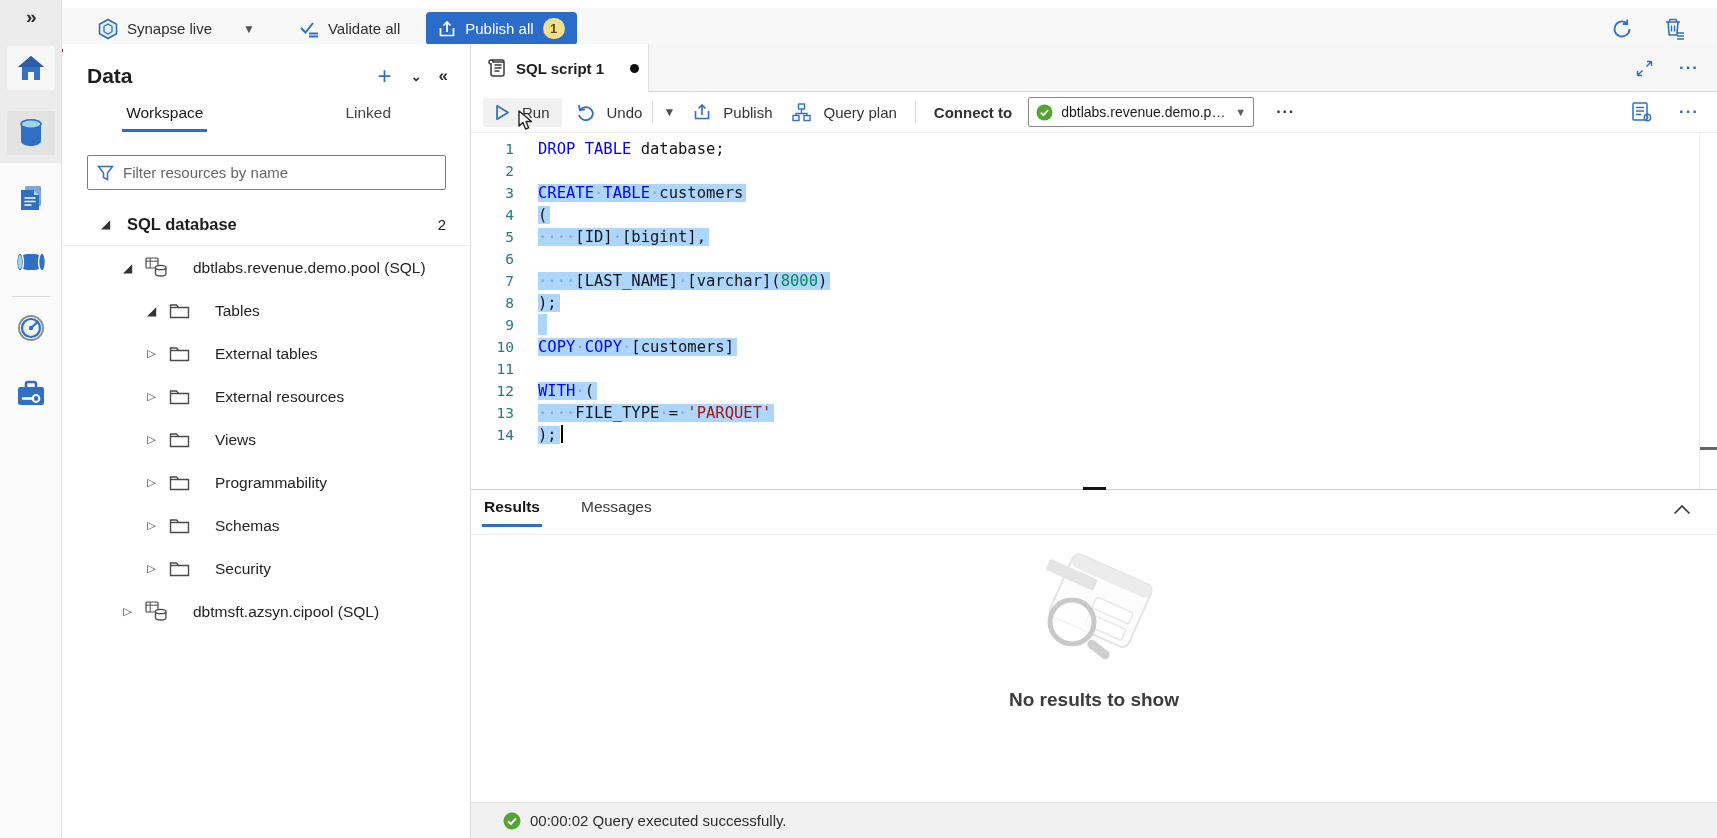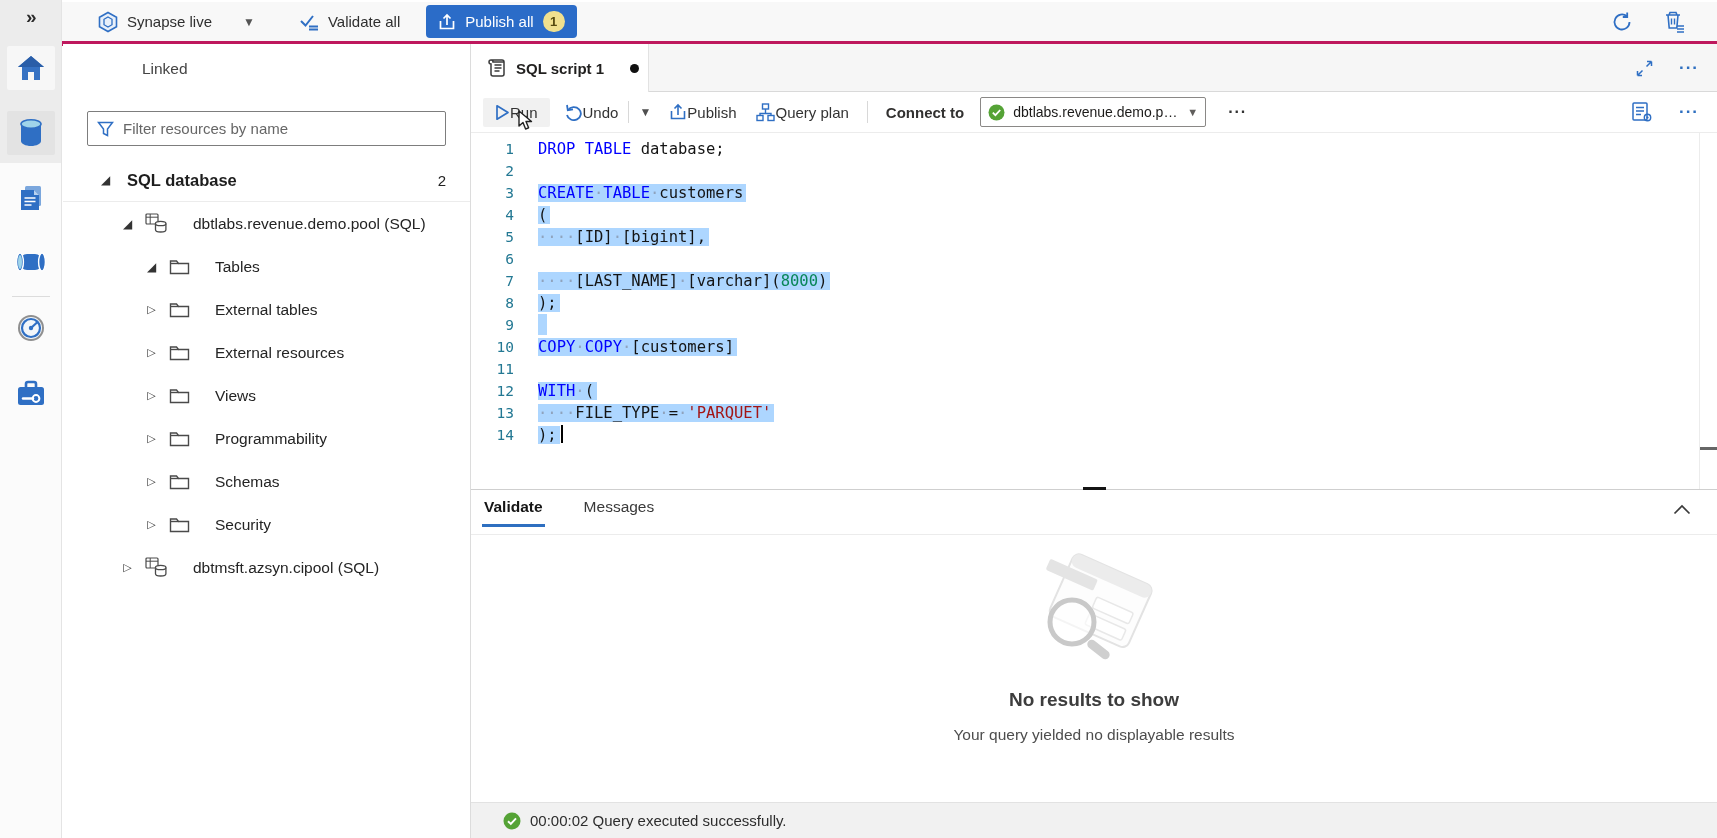--- a/index.html
+++ b/index.html
@@ -16,22 +16,22 @@
           background:#fbfbfb; border-right:1px solid #e4e4e4; z-index:5; }
   .rail-top-shade { position:absolute; left:0; top:0; width:61px; height:163px; background:#ececec; }
   .rail-btn { position:absolute; left:7px; width:48px; height:44px;
               display:flex; align-items:center; justify-content:center; border-radius:2px; }
   .rail-btn.tile-light { background:#f7f7f7; }
   .rail-btn.selected  { background:#e3e3e3; }
   .rail-expand { position:absolute; left:26px; top:6px; font-size:19px; font-weight:bold; color:#2b2b2b; cursor:default; }
   .rail-divider { position:absolute; left:12px; top:296px; width:38px; height:1px; background:#dcdcdc; }
 
   
-  .topbar { position:absolute; left:62px; top:2px; width:1655px; height:44px;
-            background:#f8f8f8; border-bottom:5px solid #be185d;
+  .topbar { position:absolute; left:62px; top:8px; width:1655px; height:44px;
+            background:#f8f8f8; border-bottom:3px solid #be185d;
             display:flex; align-items:center; font-size:15px; color:#2f2f2f; }
   .mode-btn { display:flex; align-items:center; gap:9px; margin-left:36px; }
   .chev { color:#555; font-size:12px; }
   .validate-btn { display:flex; align-items:center; gap:8px; margin-left:44px; }
   .publishall-btn { display:flex; align-items:center; gap:9px; margin-left:26px;
                     height:33px; padding:0 12px 0 12px; border-radius:4px;
                     background:#2b6cc8; color:#fff; font-size:15px; }
   .publish-badge { min-width:22px; height:21px; padding:0 5px; border-radius:11px;
                    background:#f0e08e; color:#55490f; font-size:13px; font-weight:bold;
                    display:flex; align-items:center; justify-content:center; }
@@ -72,21 +72,21 @@
   .tabbar { position:relative; height:48px; background:#f6f6f6; border-bottom:1px solid #d9d9d9; }
   .doc-tab { position:absolute; left:0; top:0; width:178px; height:48px; background:#fff;
              border-right:1px solid #e2e2e2; display:flex; align-items:center; padding-left:16px; }
   .doc-tab-title { margin-left:10px; font-size:15px; font-weight:bold; color:#201f1e; }
   .dirty-dot { width:9px; height:9px; border-radius:50%; background:#111; margin-left:26px; }
   .tabbar-right { position:absolute; right:18px; top:0; height:48px; display:flex; align-items:center; gap:26px; }
   .blue-ellipsis { color:#2e6fc0; font-size:17px; font-weight:bold; letter-spacing:1px; }
 
   .toolbar { height:41px; background:#fff; border-bottom:1px solid #ececec;
              display:flex; align-items:center; font-size:15px; color:#333; }
-  .tbtn { display:flex; align-items:center; gap:0; }
+  .tbtn { display:flex; align-items:center; gap:12px; }
   .run-btn { margin-left:12px; background:#f1f1f1; border-radius:2px; padding:6px 12px; }
   .undo-btn { margin-left:14px; }
   .tb-sep { width:1px; height:22px; background:#d8d8d8; margin:0 10px; }
   .tb-chev { color:#4f4f4f; font-size:12px; }
   .publish-btn { margin-left:18px; }
   .qplan-btn { margin-left:20px; }
   .connect-label { font-weight:bold; color:#323130; margin:0 16px 0 18px; }
   .pool-dd { width:226px; height:30px; border:1px solid #8a8886; border-radius:2px; background:#fff;
              display:flex; align-items:center; padding:0 7px; gap:8px; }
   .pool-name { font-size:14px; color:#1b1a19; white-space:nowrap; overflow:hidden; text-overflow:ellipsis; flex:1; }
@@ -255,22 +255,33 @@
   <span class="topbar-icon">
     <svg width="24" height="23" viewBox="0 0 24 23">
       <path d="M3 5 h14 M6 5 l1-2.5 h6 l1 2.5 M5 5 l1.2 13 h7.6 L15 5" fill="none" stroke="#2f6fc4" stroke-width="1.6"></path>
       <path d="M8.5 8.5 v6 M11.5 8.5 v6" stroke="#2f6fc4" stroke-width="1.4"></path>
       <path d="M14 16 h7 M14 19 h7 M14 22 h7" stroke="#2f6fc4" stroke-width="1.6"></path>
     </svg>
   </span>
 </div>
 
 <div class="datapanel">
+  <div class="dp-header">
+    <span class="dp-title">Data</span>
+    <span class="dp-header-icons">
+      <span class="plus-glyph">+</span>
+      <span class="dbl-chev">⌄<br style="line-height:2px"></span>
+      <span class="dbl-chev" style="font-size:17px;">«</span>
+    </span>
+  </div>
 
   <div class="dp-tabs">
+    <div class="dp-tab active">
+      <span class="tab-label">Workspace</span>
+    </div>
     <div class="dp-tab">
       <span class="tab-label">Linked</span>
     </div>
   </div>
 
   <div class="filter-box">
     <span>
       <svg width="17" height="16" viewBox="0 0 17 16">
         <path d="M1.5 1.5 H15.5 L10.5 8 V14.5 L6.5 12.5 V8 Z" fill="none" stroke="#2f6fc4" stroke-width="1.5"></path>
       </svg>
@@ -542,21 +553,21 @@
     <div class="ruler-mark"></div>
   </div>
 
   <div class="splitter">
     <div class="split-handle"></div>
   </div>
 
   <div class="results">
     <div class="r-tabs">
       <div class="r-tab active">
-        <span class="tab-label">Validate</span>
+        <span class="tab-label">Results</span>
       </div>
       <div class="r-tab">
         <span class="tab-label">Messages</span>
       </div>
     </div>
     <span class="r-collapse">
       <svg width="18" height="11" viewBox="0 0 18 11">
         <path d="M1.5 9.5 L9 2 L16.5 9.5" fill="none" stroke="#3a3a3a" stroke-width="1.7"></path>
       </svg>
     </span>
@@ -569,21 +580,20 @@
             <rect x="38" y="18" width="86" height="14" rx="7" fill="#ececec"></rect>
             <rect x="18" y="34" width="52" height="12" rx="2" fill="#e4e4e4"></rect>
             <rect x="76" y="50" width="40" height="12" rx="2" fill="#fff" stroke="#e8e8e8" stroke-width="1.5"></rect>
             <rect x="76" y="68" width="40" height="12" rx="2" fill="#fff" stroke="#e8e8e8" stroke-width="1.5"></rect>
           </g>
           <circle cx="53" cy="76" r="22" fill="#ffffff" fill-opacity="0.6" stroke="#c9c9c9" stroke-width="5"></circle>
           <rect x="72" y="92" width="26" height="9" rx="4.5" fill="#cfcfcf" transform="rotate(38 72 92)"></rect>
         </svg>
       </span>
       <div class="empty-title">No results to show</div>
-      <div class="empty-sub">Your query yielded no displayable results</div>
     </div>
   </div>
 
   <div class="statusbar">
     <span>
       <svg width="18" height="18" viewBox="0 0 18 18">
         <circle cx="9" cy="9" r="8.5" fill="#55a336"></circle>
         <path d="M5 9.3 L7.8 12 L13 6.3" fill="none" stroke="#fff" stroke-width="1.9"></path>
       </svg>
     </span>

